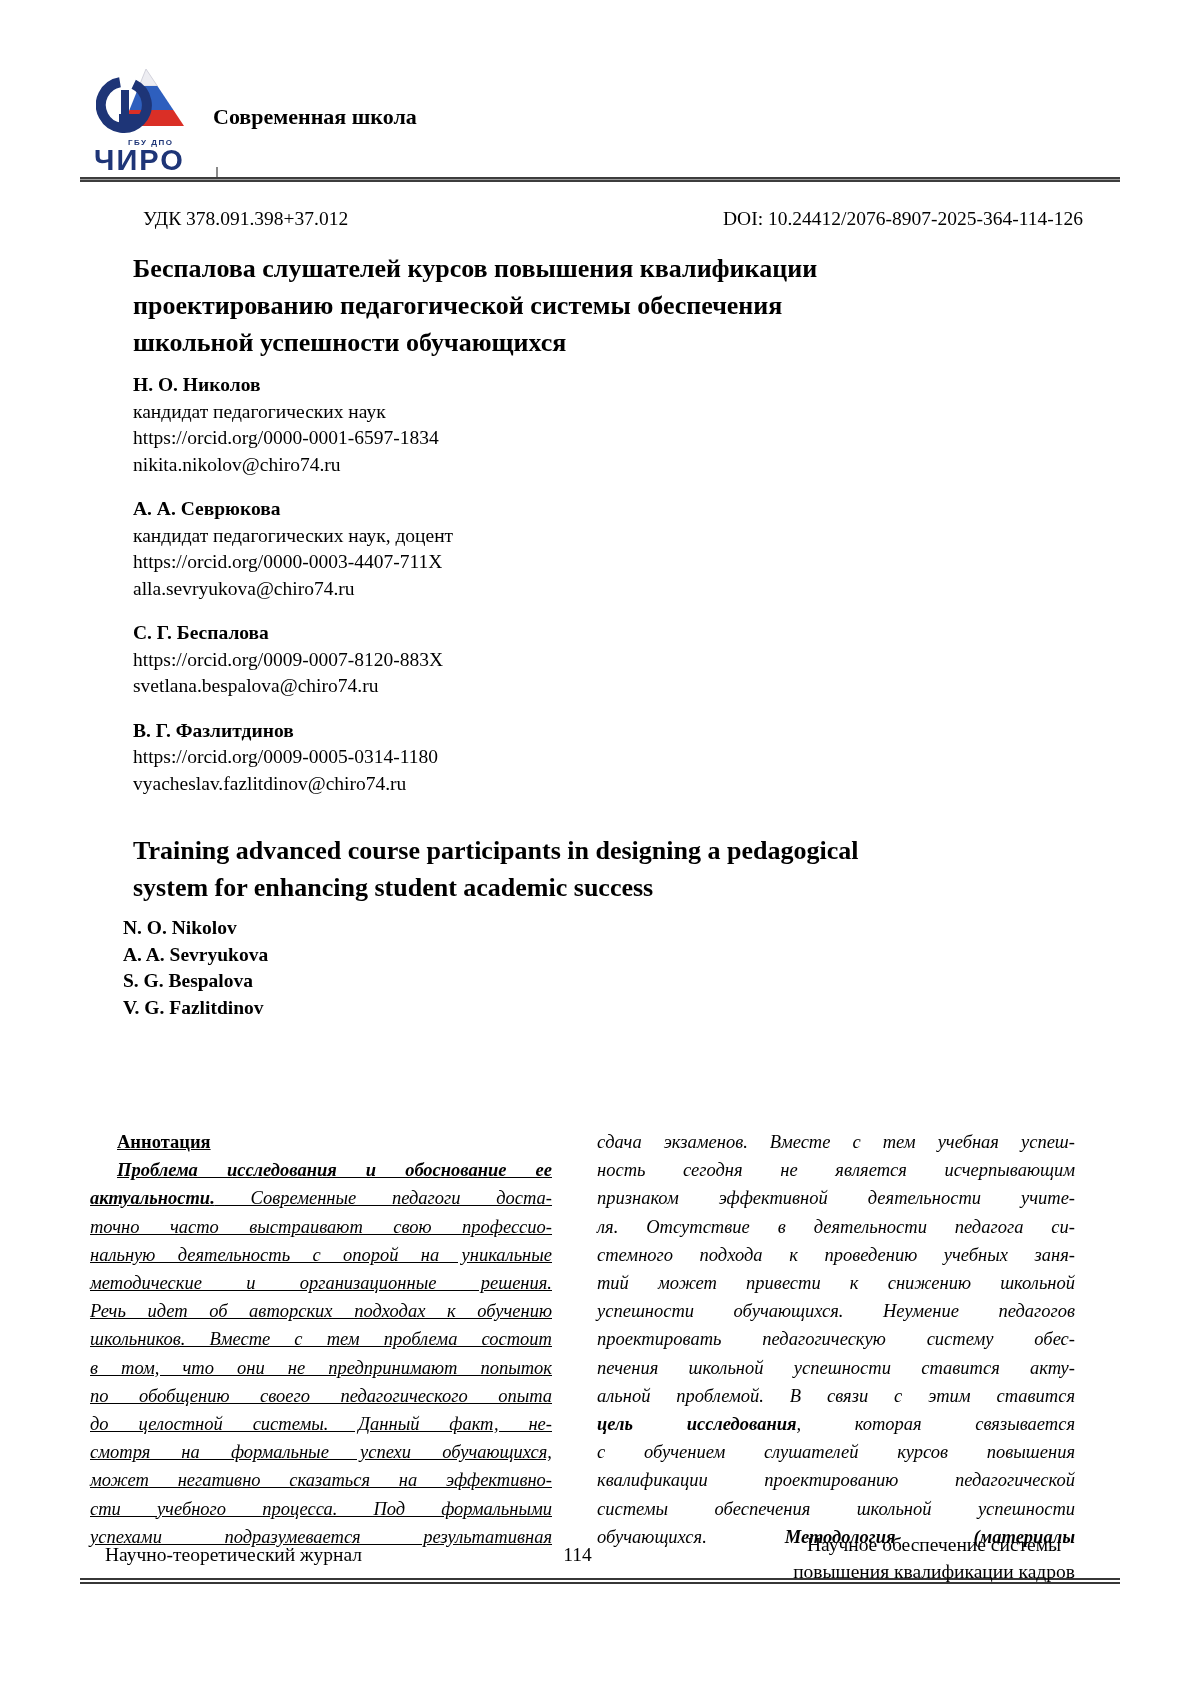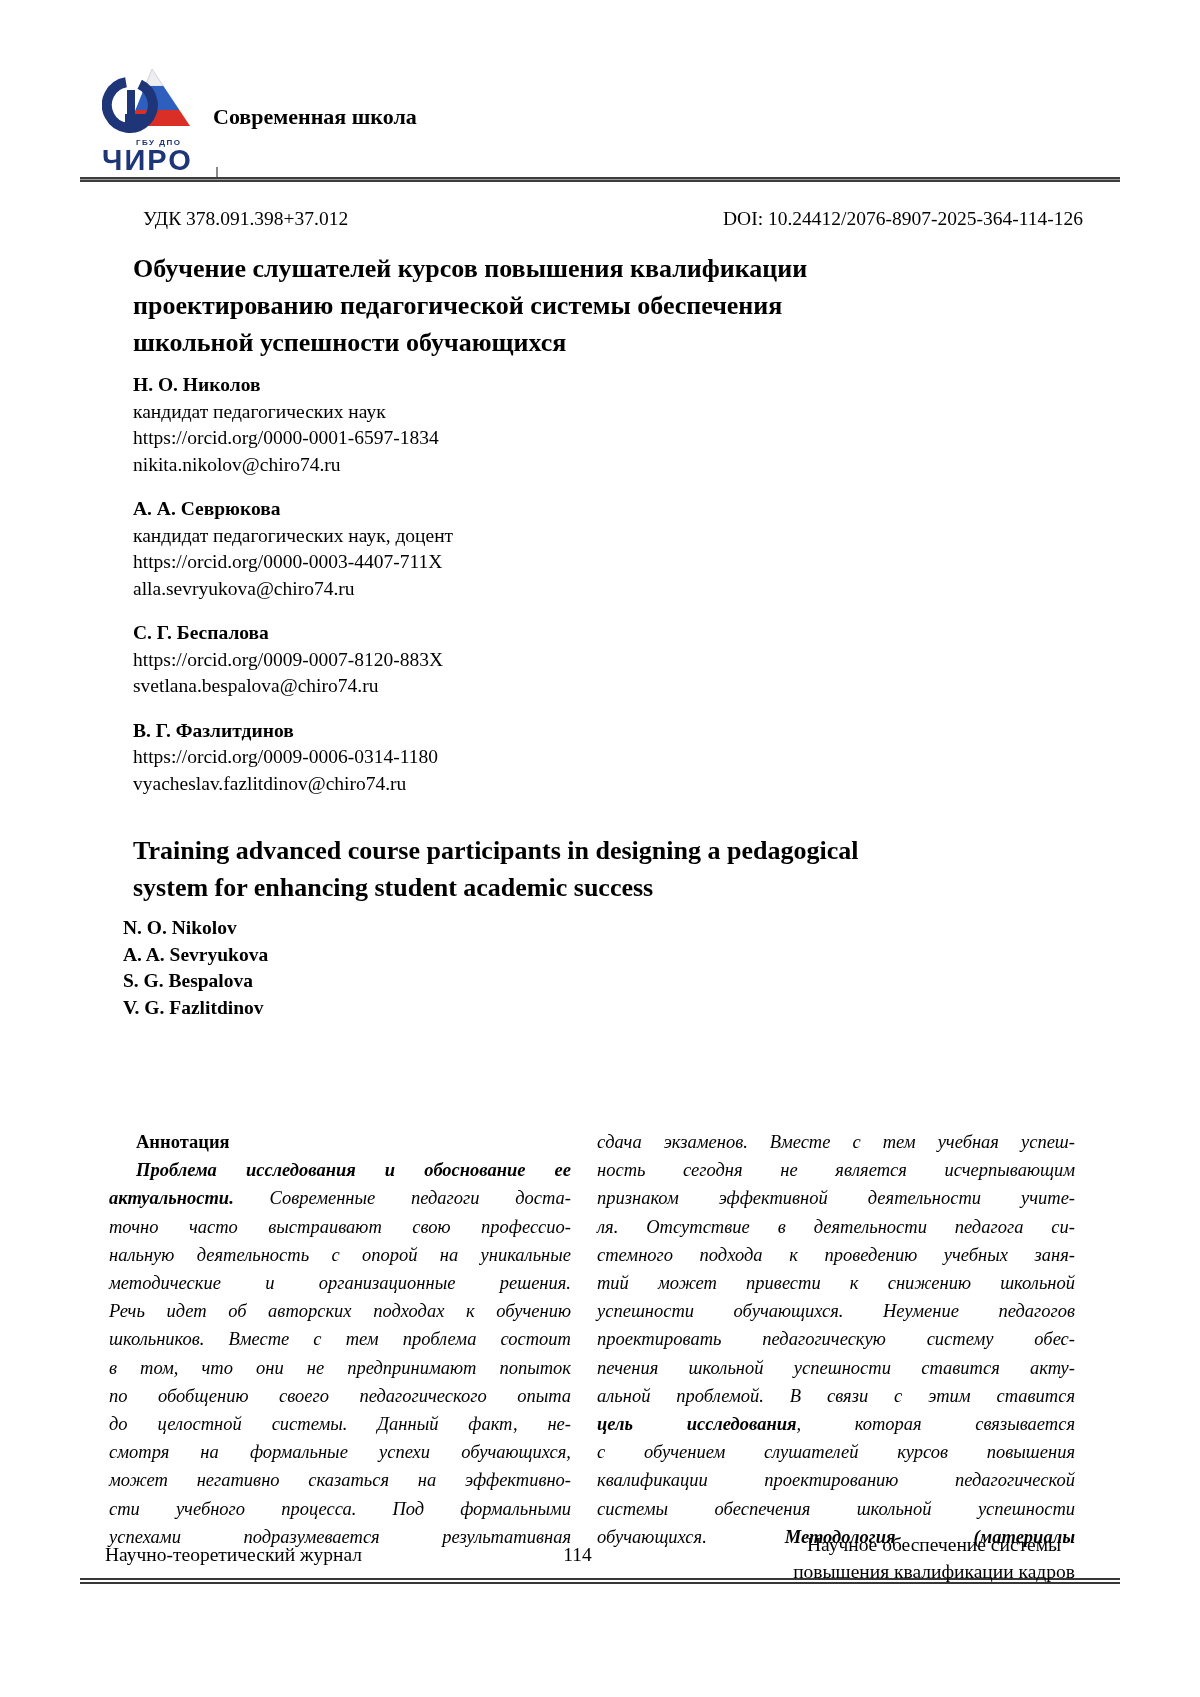--- a/index.html
+++ b/index.html
@@ -9,21 +9,21 @@
     width: 1200px;
     height: 1697px;
     background: #ffffff;
     font-family: "Liberation Serif", serif;
     color: #000;
     overflow: hidden;
   }
   .abs { position: absolute; }
 
   
-  .logo-wrap { left: 102px; top: 68px; width: 100px; }
+  .logo-wrap { left: 94px; top: 68px; width: 100px; text-align: center; }
   .logo-small {
     position: absolute; left: 34px; top: 70px;
     font-family: "Liberation Sans", sans-serif;
     font-size: 8px; font-weight: bold; letter-spacing: 1.5px;
     color: var(--navy, #1e3577); white-space: nowrap;
   }
   .logo-word {
     position: absolute; left: 0px; top: 76px;
     font-family: "Liberation Sans", sans-serif;
     font-size: 29px; font-weight: bold; letter-spacing: 2px;
@@ -49,21 +49,21 @@
   .title-en { left: 133px; top: 832px; width: 920px; font-size: 26px; font-weight: bold; line-height: 37px; }
 
   
   .authors-ru { left: 133px; top: 372px; width: 700px; font-size: 19.5px; line-height: 26.5px; }
   .author-block { margin-bottom: 18px; }
   .author-name { font-weight: bold; }
   .authors-en { left: 123px; top: 915px; width: 700px; font-size: 19.5px; line-height: 26.5px; font-weight: bold; }
 
   
   .abs-col { top: 1128px; font-size: 18.5px; line-height: 28.2px; font-style: italic; }
-  .abs-col-left  { left: 109px; width: 462px; }
+  .abs-col-left  { left: 90px; width: 462px; text-decoration: underline; }
   .abs-col-right { left: 597px; width: 478px; }
   .abs-heading { font-style: normal; font-weight: bold; text-indent: 27px; }
   .aline { text-align: justify; text-align-last: justify; white-space: nowrap0; }
   .aline.ind { text-indent: 27px; }
   .bi { font-weight: bold; }
 
   
   .footer-rule {
     left: 80px; top: 1578px; width: 1040px; height: 6px;
     background: linear-gradient(#373737 0 2px, #ffffff 2px 4px, #373737 4px 6px);
@@ -102,21 +102,21 @@
 
   <div class="abs header-rule"></div>
   <div class="abs header-rule-tick"></div>
 
   <div class="abs meta-row">
     <span>УДК 378.091.398+37.012</span>
     <span>DOI: 10.24412/2076-8907-2025-364-114-126</span>
   </div>
 
   <div class="abs title-ru" id="title-ru-lines">
-      <div>Обучение слушателей курсов повышения квалификации</div>
+      <div>Беспалова слушателей курсов повышения квалификации</div>
       <div>проектированию педагогической системы обеспечения</div>
       <div>школьной успешности обучающихся</div>
     </div>
 
   <div class="abs authors-ru" id="authors-ru">
       <div class="author-block">
         <div class="author-name">Н. О. Николов</div>
         <div>кандидат педагогических наук</div>
         <div>https://orcid.org/0000-0001-6597-1834</div>
         <div>nikita.nikolov@chiro74.ru</div>
@@ -127,21 +127,21 @@
         <div>https://orcid.org/0000-0003-4407-711X</div>
         <div>alla.sevryukova@chiro74.ru</div>
       </div>
       <div class="author-block">
         <div class="author-name">С. Г. Беспалова</div>
         <div>https://orcid.org/0009-0007-8120-883X</div>
         <div>svetlana.bespalova@chiro74.ru</div>
       </div>
       <div class="author-block">
         <div class="author-name">В. Г. Фазлитдинов</div>
-        <div>https://orcid.org/0009-0006-0314-1180</div>
+        <div>https://orcid.org/0009-0005-0314-1180</div>
         <div>vyacheslav.fazlitdinov@chiro74.ru</div>
       </div>
     </div>
 
   <div class="abs title-en" id="title-en-lines">
       <div>Training advanced course participants in designing a pedagogical</div>
       <div>system for enhancing student academic success</div>
     </div>
 
   <div class="abs authors-en" id="authors-en">

